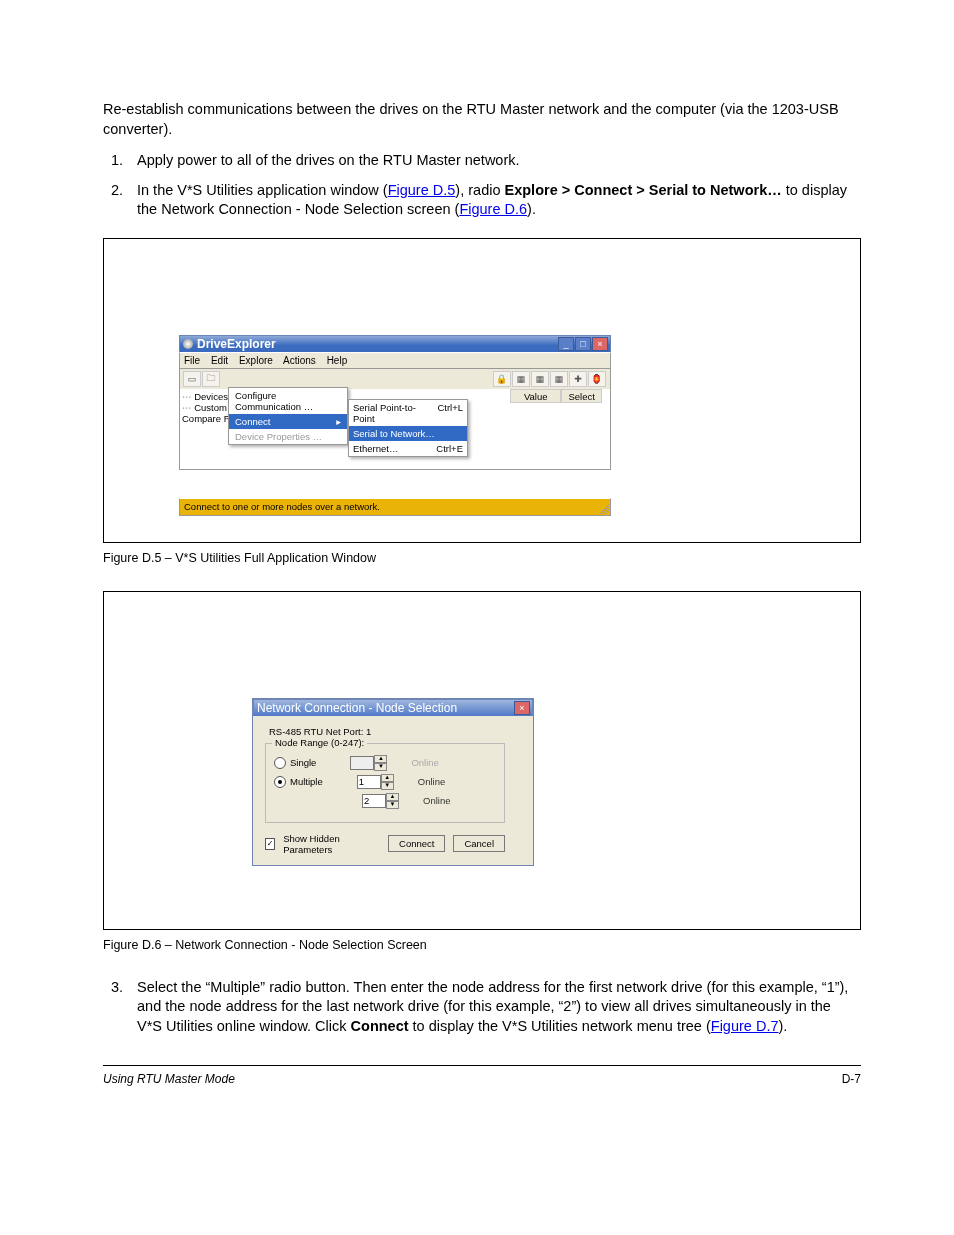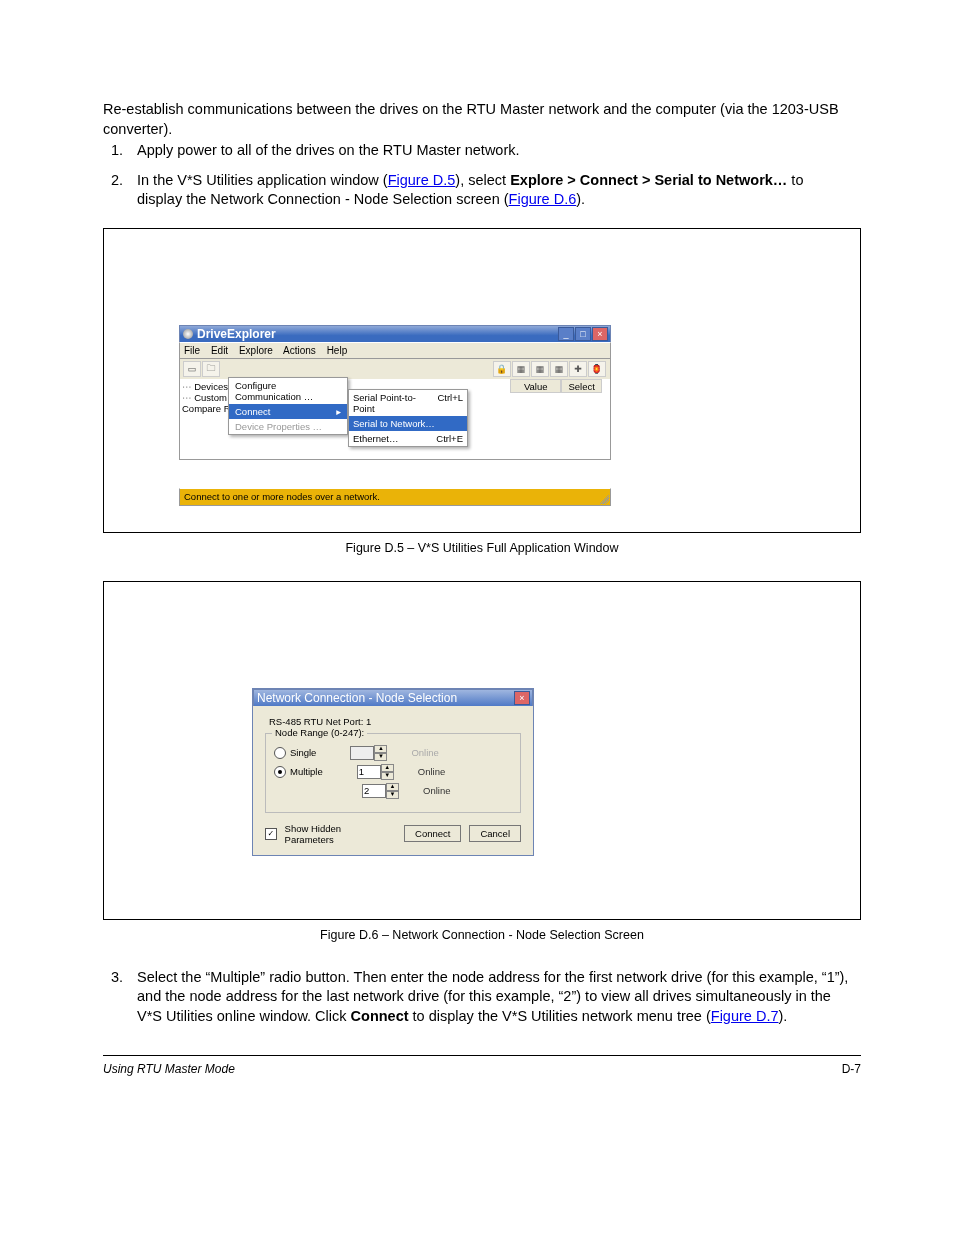--- a/index.html
+++ b/index.html
@@ -10,42 +10,41 @@
     color: #000;
     width: 954px;
   }
   .page {
     padding: 100px 93px 40px 103px;
     box-sizing: border-box;
   }
   .body-text {
     font-size: 14.5px;
     line-height: 1.35;
-    margin: 0 0 2px 0;
+    margin: 0 0 12px 0;
   }
   ol.steps {
     font-size: 14.5px;
     line-height: 1.35;
     padding-left: 24px;
     margin: 0 10px 18px 0;
   }
   ol.steps > li {
     padding-left: 10px;
     margin-bottom: 10px;
   }
   a.doc-link { color: #0000EE; text-decoration: underline; }
   .figure-frame {
     border: 1.3px solid #000;
     margin: 6px 0 4px 0;
     background: #fff;
     position: relative;
     box-sizing: border-box;
   }
   .figure-caption {
-    text-align: center;
     font-size: 12.5px;
     margin: 8px 0 26px 0;
   }
 
   
   .win {
     position: absolute;
     font-family: Tahoma, Arial, sans-serif;
     font-size: 10px;
     color: #000;
@@ -127,21 +126,21 @@
                       transparent 80%, #999 80%, #999 85%, transparent 85%);
   }
 
   
   .dlg {
     position:absolute; left:148px; top:106px; width:280px;
     font-family: Tahoma, Arial, sans-serif; font-size:10px;
     background:#ece9d8; border:1px solid #6d84b4;
   }
   .dlg .titlebar { background:linear-gradient(#9fb6df,#4f79c6); }
-  .dlg .body { padding:10px 12px 10px 12px; }
+  .dlg .body { padding:10px 28px 10px 12px; }
   .fieldset {
     border:1px solid #bbb; padding:8px 8px 10px 8px; margin-top:6px;
     position:relative;
   }
   .fieldset .legend {
     position:absolute; top:-7px; left:6px; background:#ece9d8; padding:0 3px;
     font-size:9.5px;
   }
   .radio-row { display:flex; align-items:center; margin:3px 0; font-size:9.5px; gap:4px; }
   .radio {
@@ -179,21 +178,21 @@
 </head>
 <body>
 
 <div class="page">
 
   <p class="body-text">Re-establish communications between the drives on the RTU Master network and the computer (via the 1203-USB converter).</p>
 
   <ol class="steps" start="1">
     <li>Apply power to all of the drives on the RTU Master network.</li>
     <li>
-      <span>In the V*S Utilities application window (</span><a class="doc-link" href="#">Figure D.5</a><span>), select </span><b>Explore &gt; Connect &gt; Serial to Network…</b><span> to display the Network Connection - Node Selection screen (</span><a class="doc-link" href="#">Figure D.6</a><span>).</span>
+      <span>In the V*S Utilities application window (</span><a class="doc-link" href="#">Figure D.5</a><span>), radio </span><b>Explore &gt; Connect &gt; Serial to Network…</b><span> to display the Network Connection - Node Selection screen (</span><a class="doc-link" href="#">Figure D.6</a><span>).</span>
     </li>
   </ol>
 
   <div class="figure-frame" style="height:305px;">
     <div class="win driveexplorer">
       <div class="titlebar">
         <span class="app-icon"></span>
         <span class="title">DriveExplorer</span>
         <span class="winbtns">
           <span class="winbtn">_</span>

